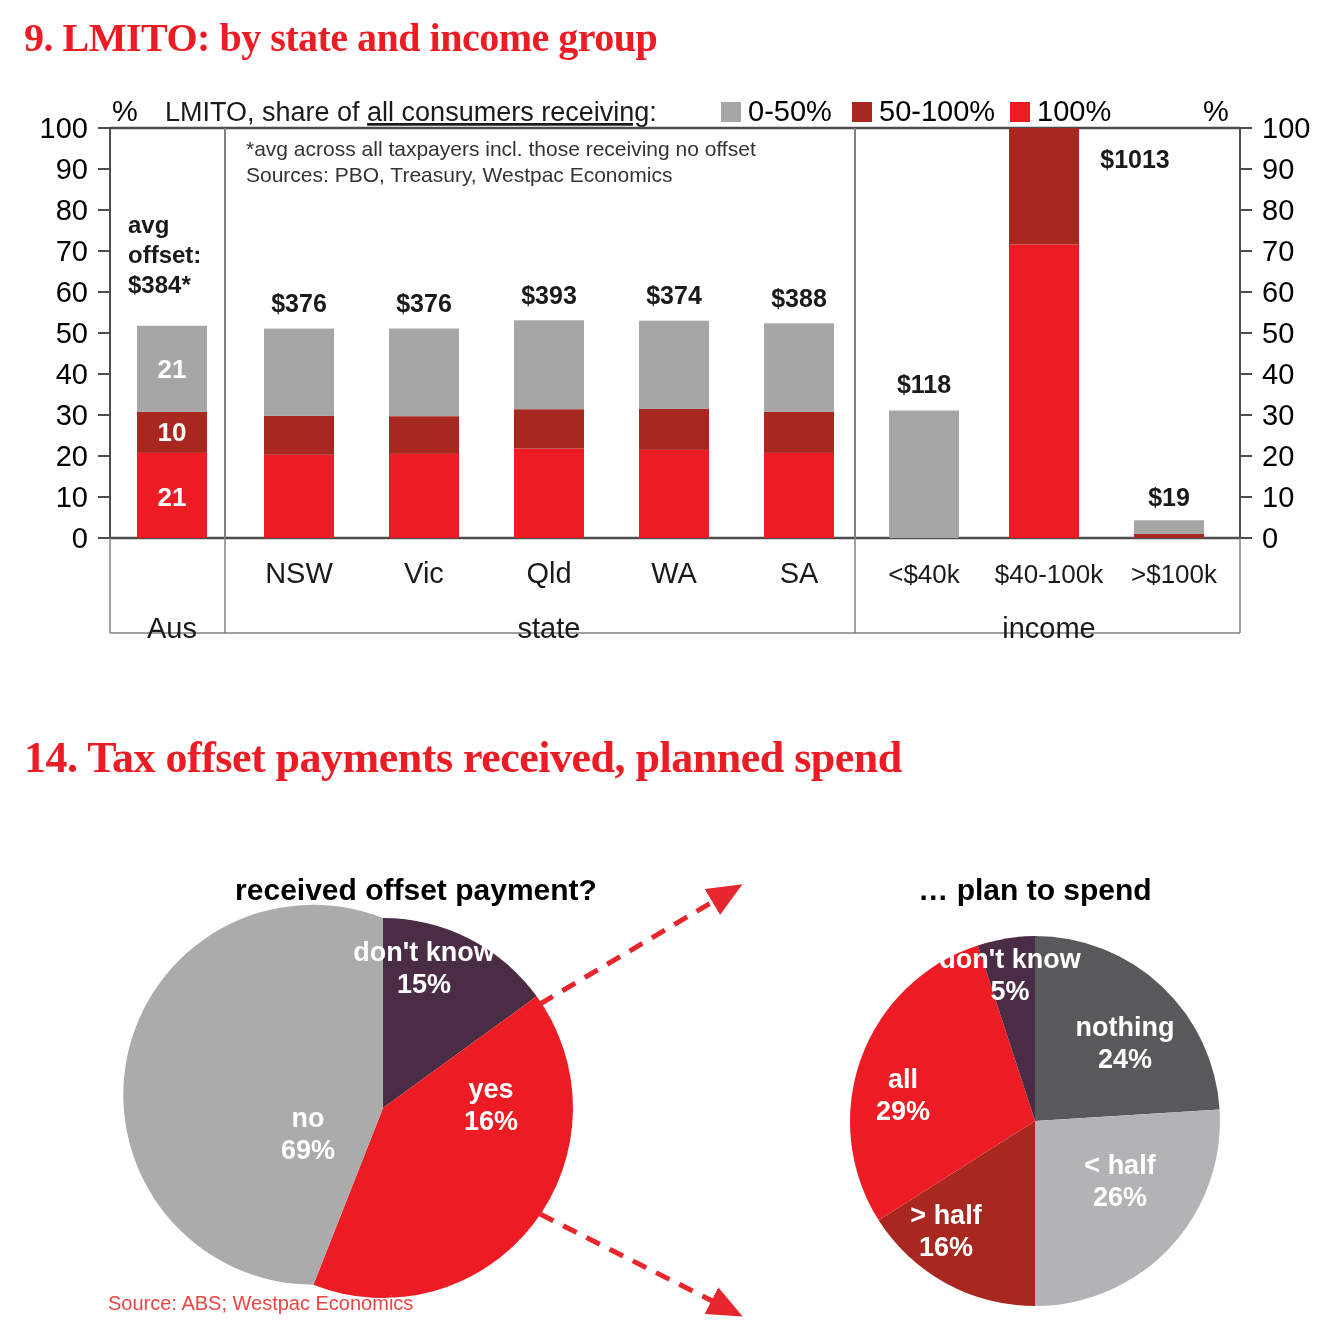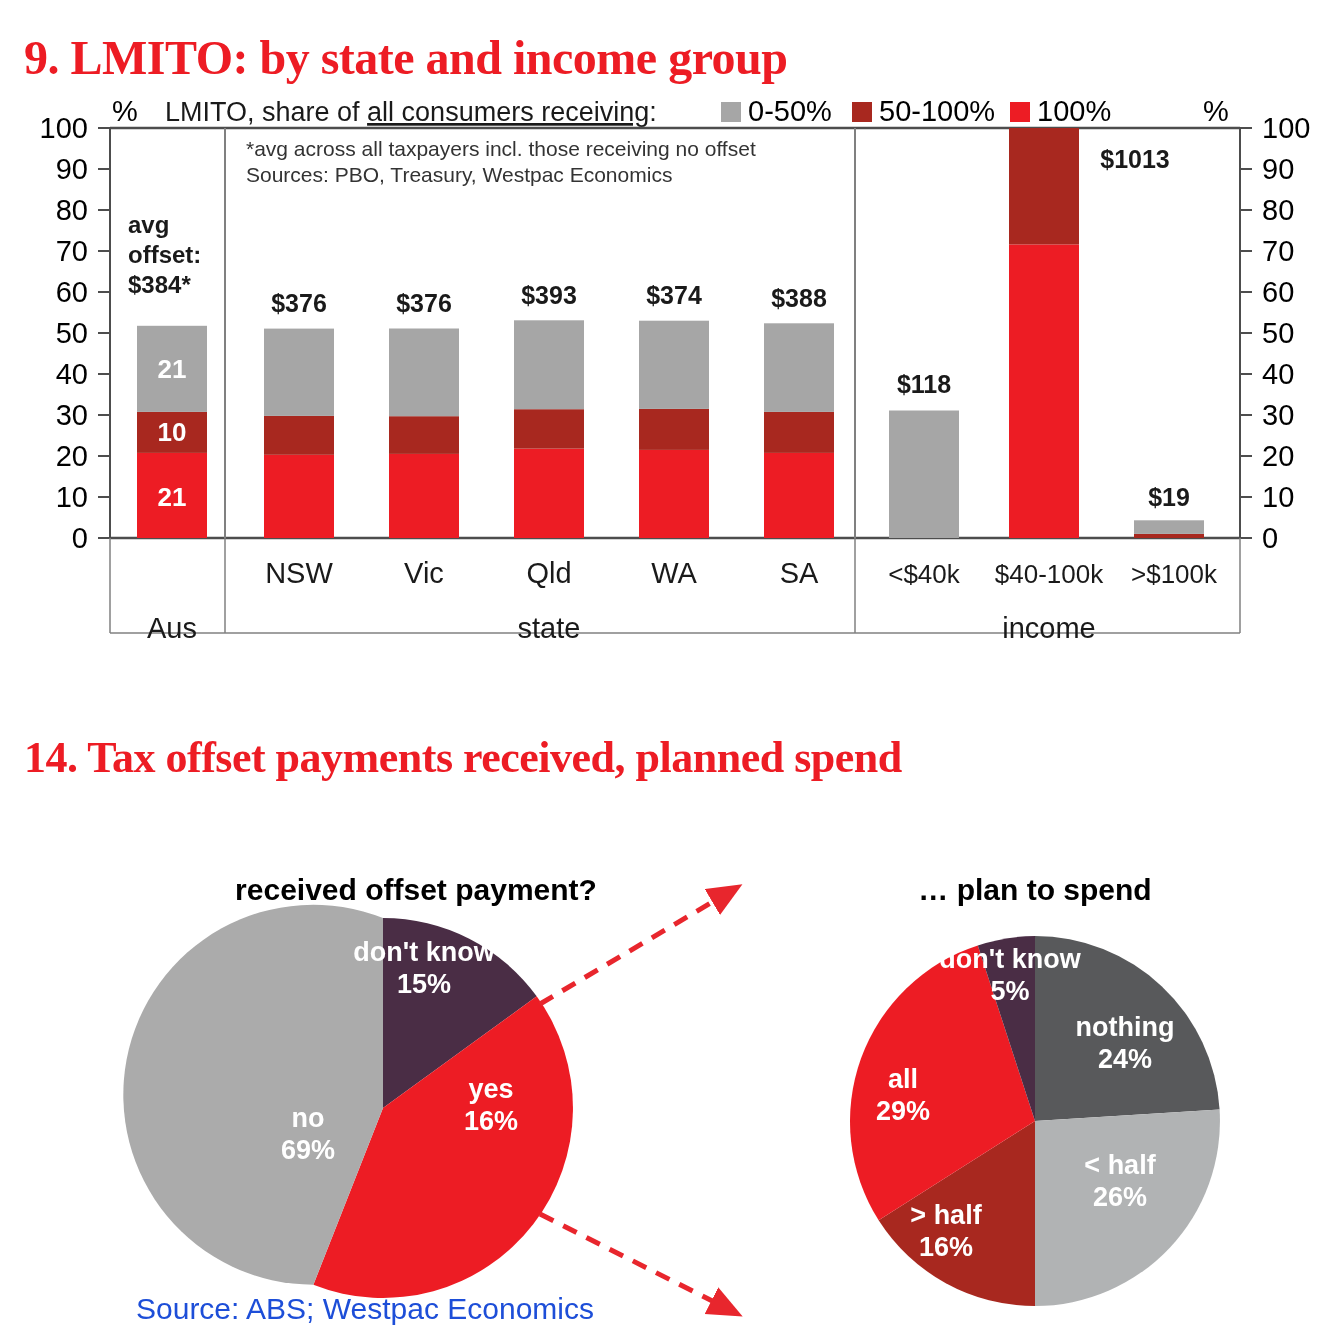--- a/index.html
+++ b/index.html
@@ -17,22 +17,21 @@
   .panel-title {
     color: #ED1C24;
     font-family: "Liberation Serif", serif;
     font-weight: bold;
     letter-spacing: -0.5px;
   }
   #title-9 {
     position: absolute;
     left: 24px;
     top: 14px;
-    font-size: 48px;
-    margin-top: 16px;
+    font-size: 40px;
   }
   #title-10 {
     position: absolute;
     left: 24px;
     top: 732px;
     font-size: 44px;
   }
 
   
   #chart9 {
@@ -122,23 +121,22 @@
     font-family: "Liberation Sans", sans-serif;
     font-size: 27px;
     font-weight: bold;
     fill: #ffffff;
   }
   #source-note {
     position: absolute;
     left: 108px;
     top: 1292px;
     font-family: "Liberation Sans", sans-serif;
-    font-size: 30px;
-    color: #1d4ed8;
-    margin-left: 28px;
+    font-size: 20px;
+    color: #ef4444;
   }
 </style>
 </head>
 <body>
 
 <div id="title-9" class="panel-title">9. LMITO: by state and income group</div>
 
 <div id="chart9">
 <svg width="1333" height="580" viewBox="0 0 1333 580" xmlns="http://www.w3.org/2000/svg">
 

